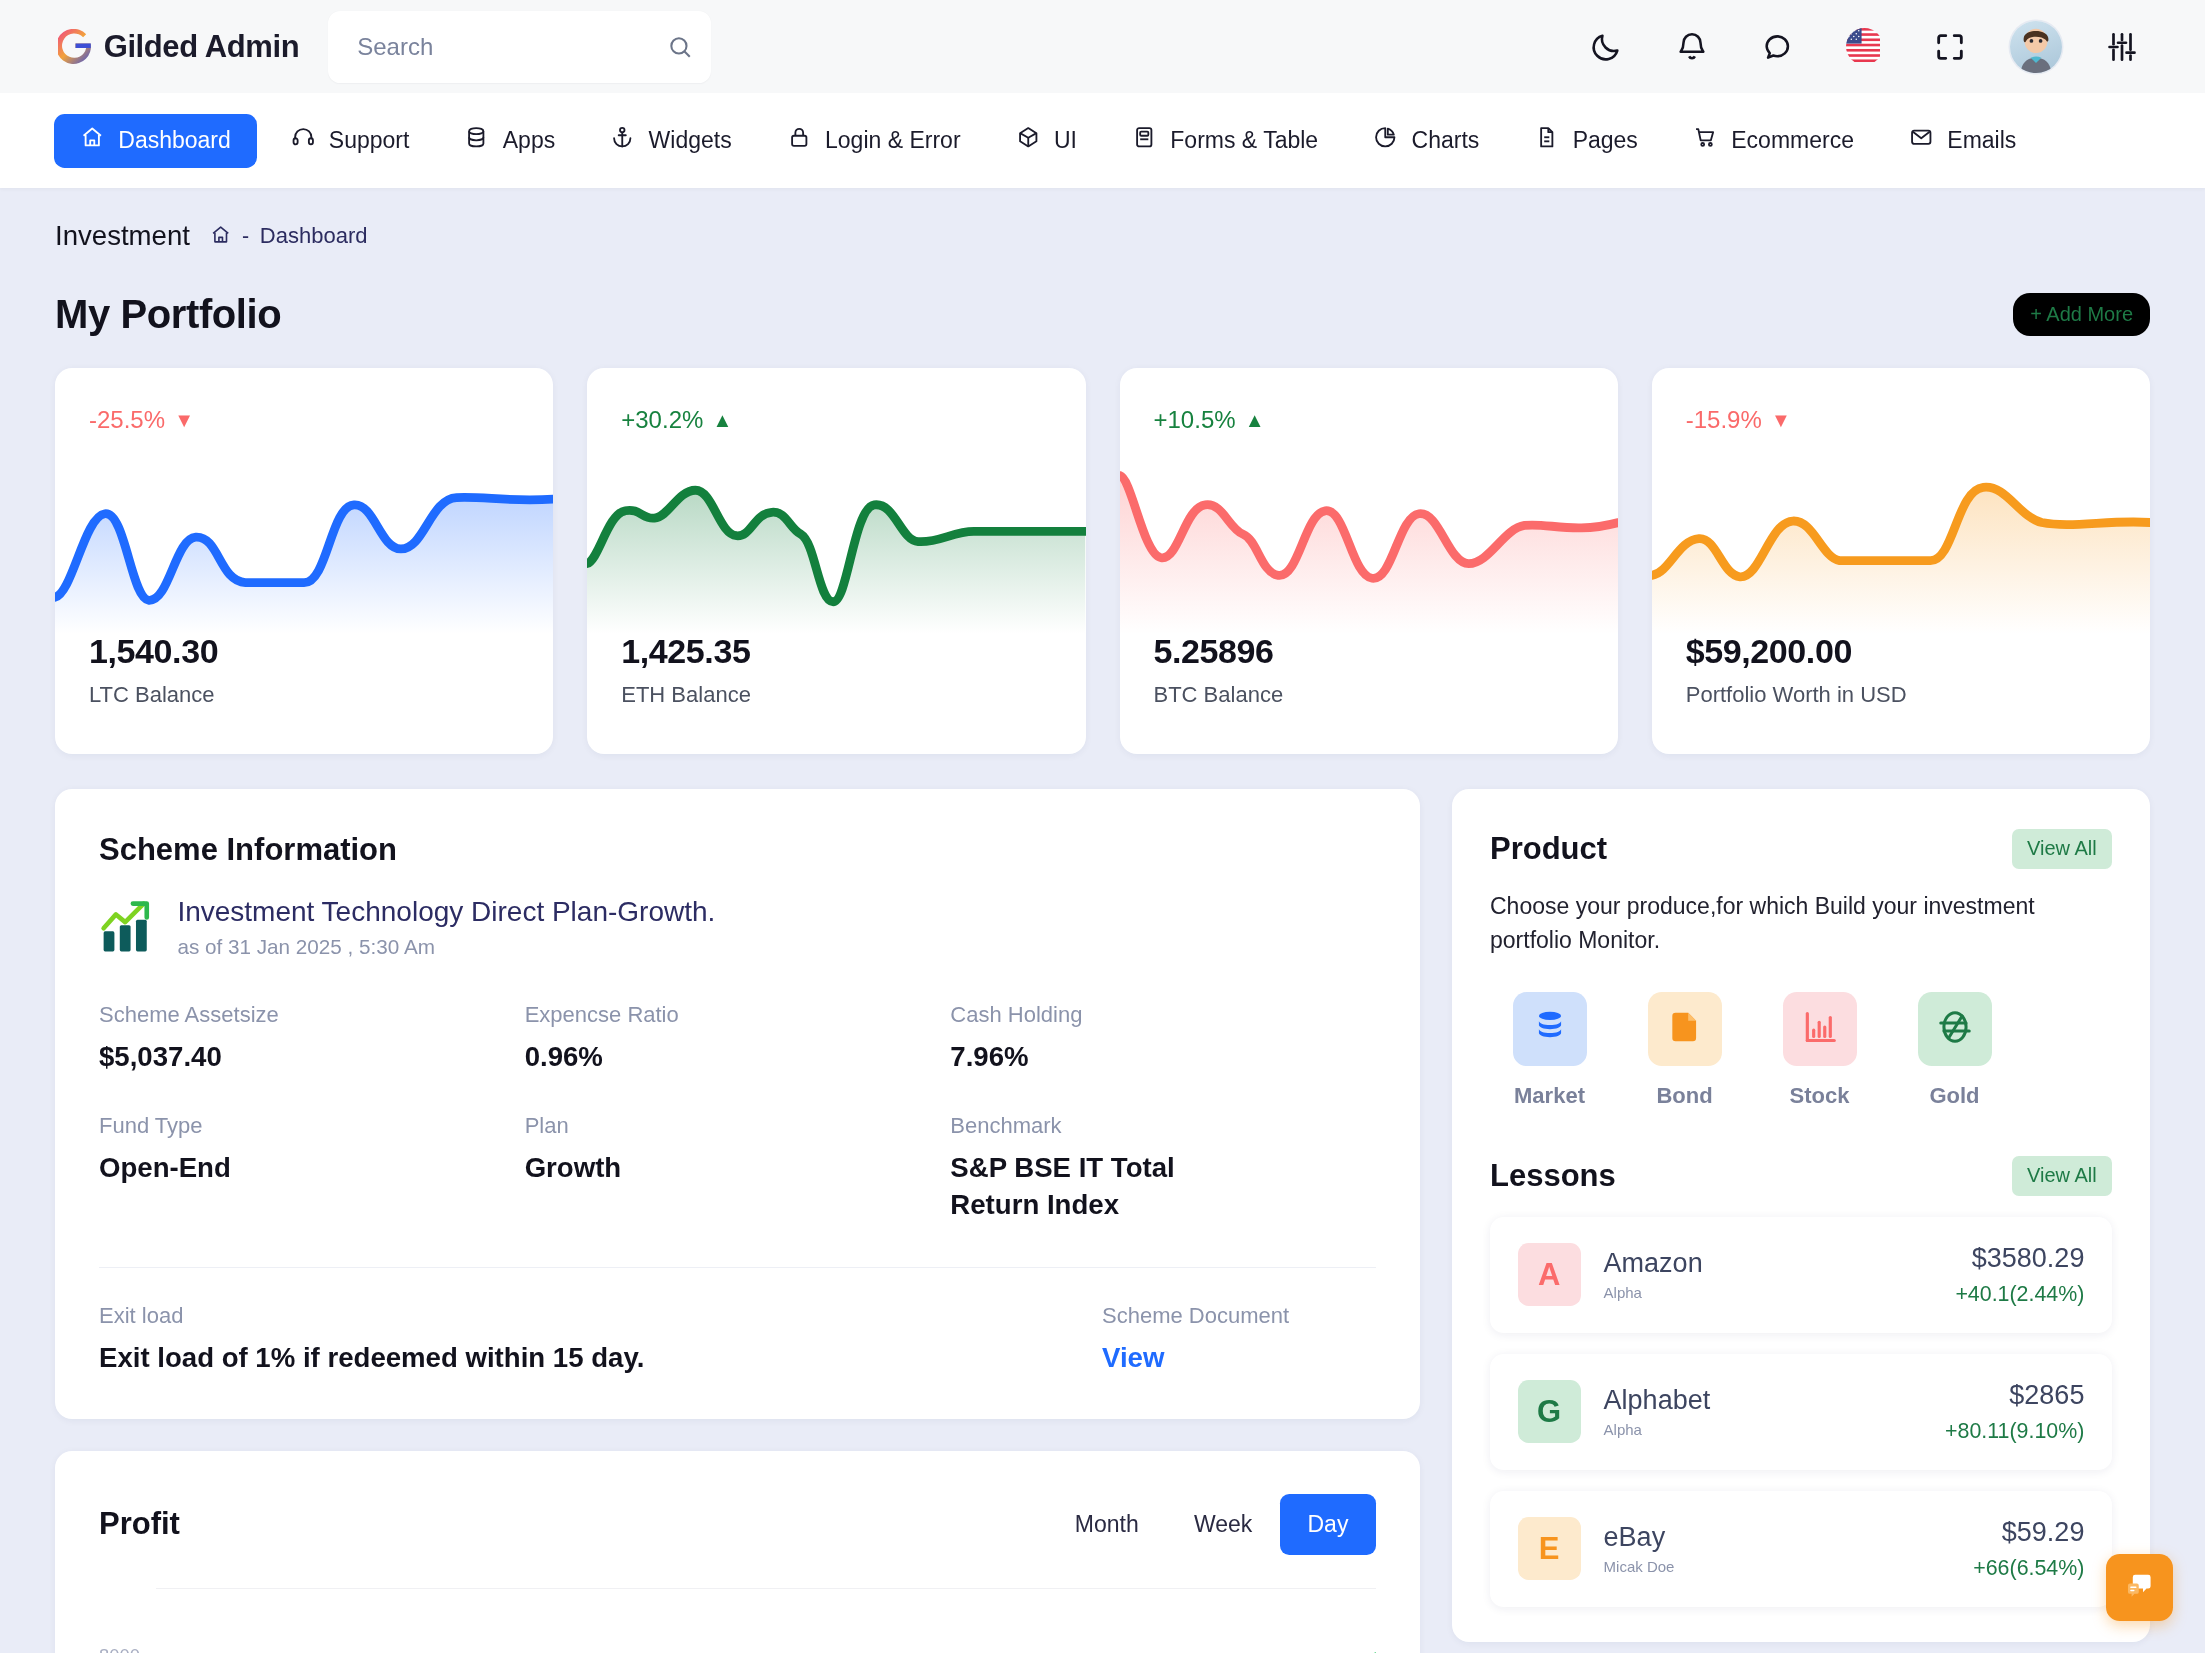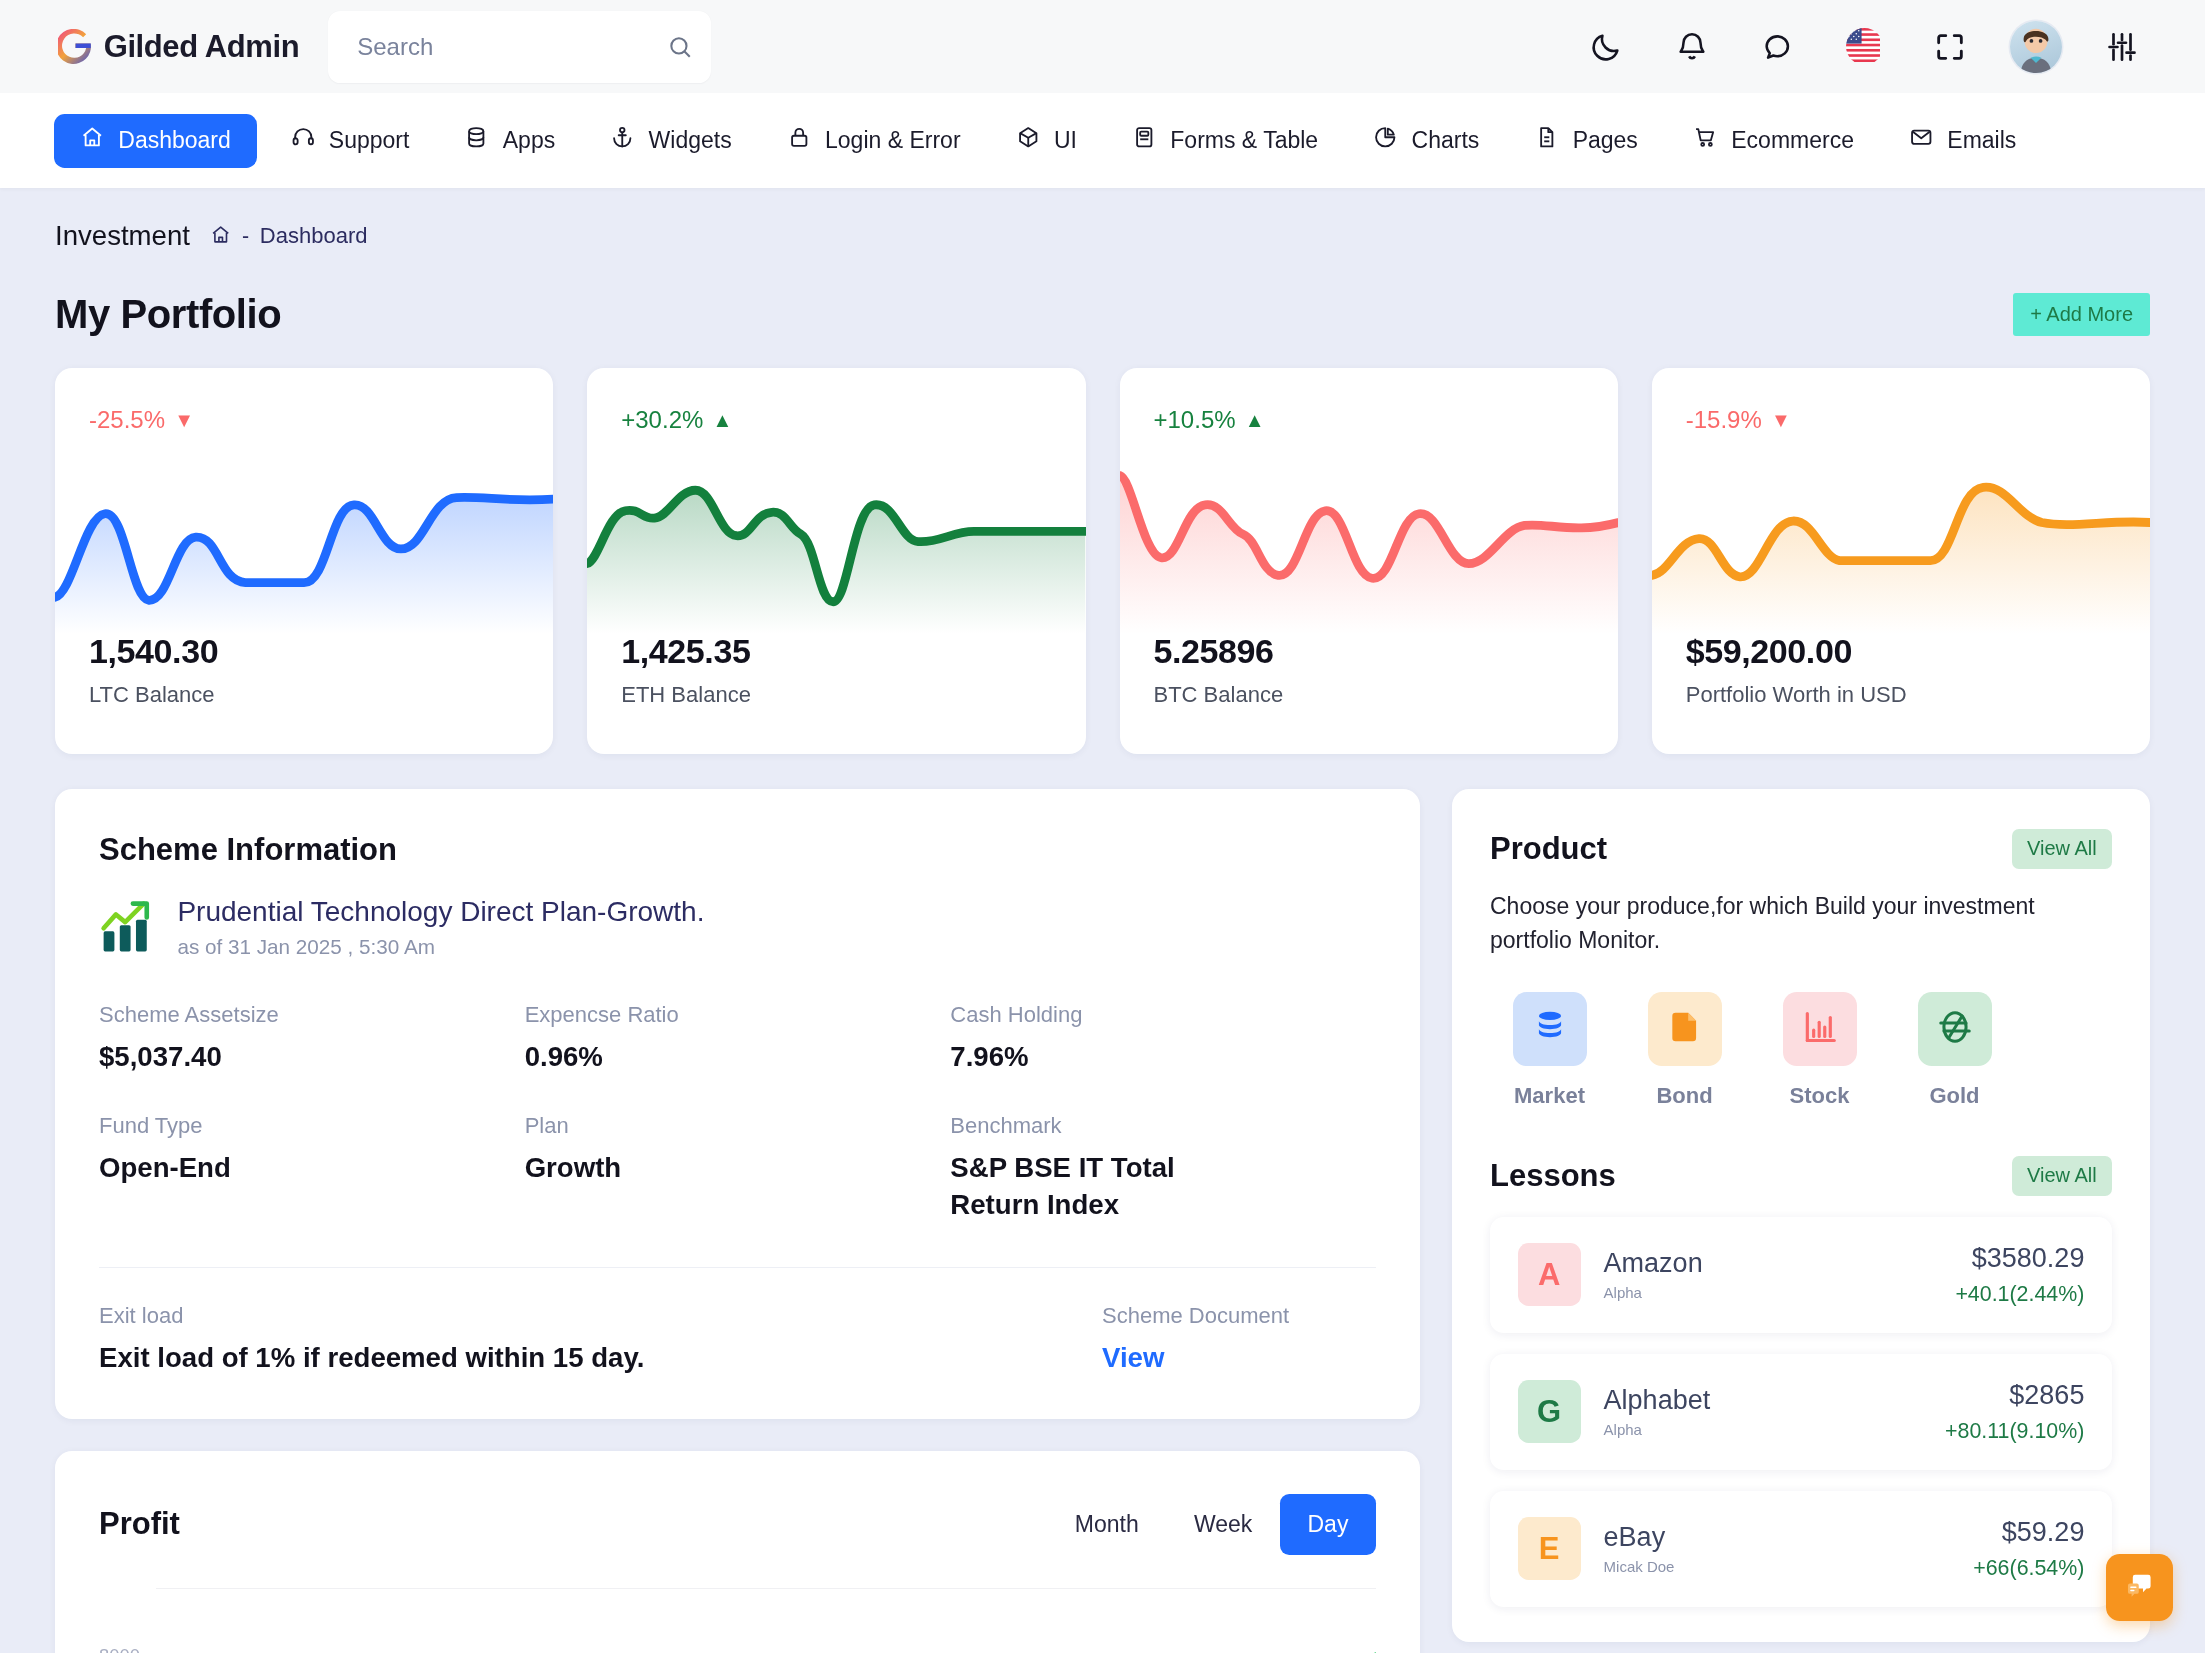--- a/index.html
+++ b/index.html
@@ -95,22 +95,22 @@
   .crumb-links svg { width: 21.4px; height: 21.4px; color: #2c2c60; }
   .crumb-sep { color: #2c2c60; font-size: 21.4px; }
   .crumb-link { font-size: 22px; color: #2c2c60; cursor: pointer; }
 
   .portfolio-head {
     display: flex; align-items: center; justify-content: space-between;
     margin-top: 40px;
   }
   .portfolio-title { font-size: 40px; font-weight: 700; color: #12121d; letter-spacing: -0.4px; }
   .addmore {
-    background: #5eead4; color: #1e7a46;
-    font-size: 20px; border-radius: 3px;
+    background: #000000; color: #1e7a46;
+    font-size: 20px; border-radius: 17px;
     padding: 10px 17px; border: 0; cursor: pointer;
     font-family: "Liberation Sans", sans-serif;
   }
 
   
   .stats {
     display: grid; grid-template-columns: repeat(4, 1fr);
     gap: 34px; margin-top: 31px;
   }
   .stat-card {
@@ -555,21 +555,21 @@
           <span class="scheme-ico">
             <svg viewBox="0 0 74 74">
               <rect x="6" y="42" width="14" height="26" rx="2" fill="#0d5b5b"></rect>
               <rect x="27" y="34" width="14" height="34" rx="2" fill="#0d5b5b"></rect>
               <rect x="48" y="27" width="14" height="41" rx="2" fill="#0d5b5b"></rect>
               <path d="M6 38 L22 20 L34 30 L58 6" fill="none" stroke="#7ed321" stroke-width="6" stroke-linecap="round" stroke-linejoin="round"></path>
               <path d="M44 6 h18 v18" fill="none" stroke="#2db84d" stroke-width="6" stroke-linecap="round" stroke-linejoin="round"></path>
             </svg>
           </span>
           <div>
-            <div class="scheme-name">Prudential Technology Direct Plan-Growth.</div>
+            <div class="scheme-name">Investment Technology Direct Plan-Growth.</div>
             <div class="scheme-date">as of 31 Jan 2025 , 5:30 Am</div>
           </div>
         </div>
 
         <div class="scheme-facts">
           <div class="fact">
             <div class="fact-k">Scheme Assetsize</div>
             <div class="fact-v">$5,037.40</div>
           </div>
           <div class="fact">

